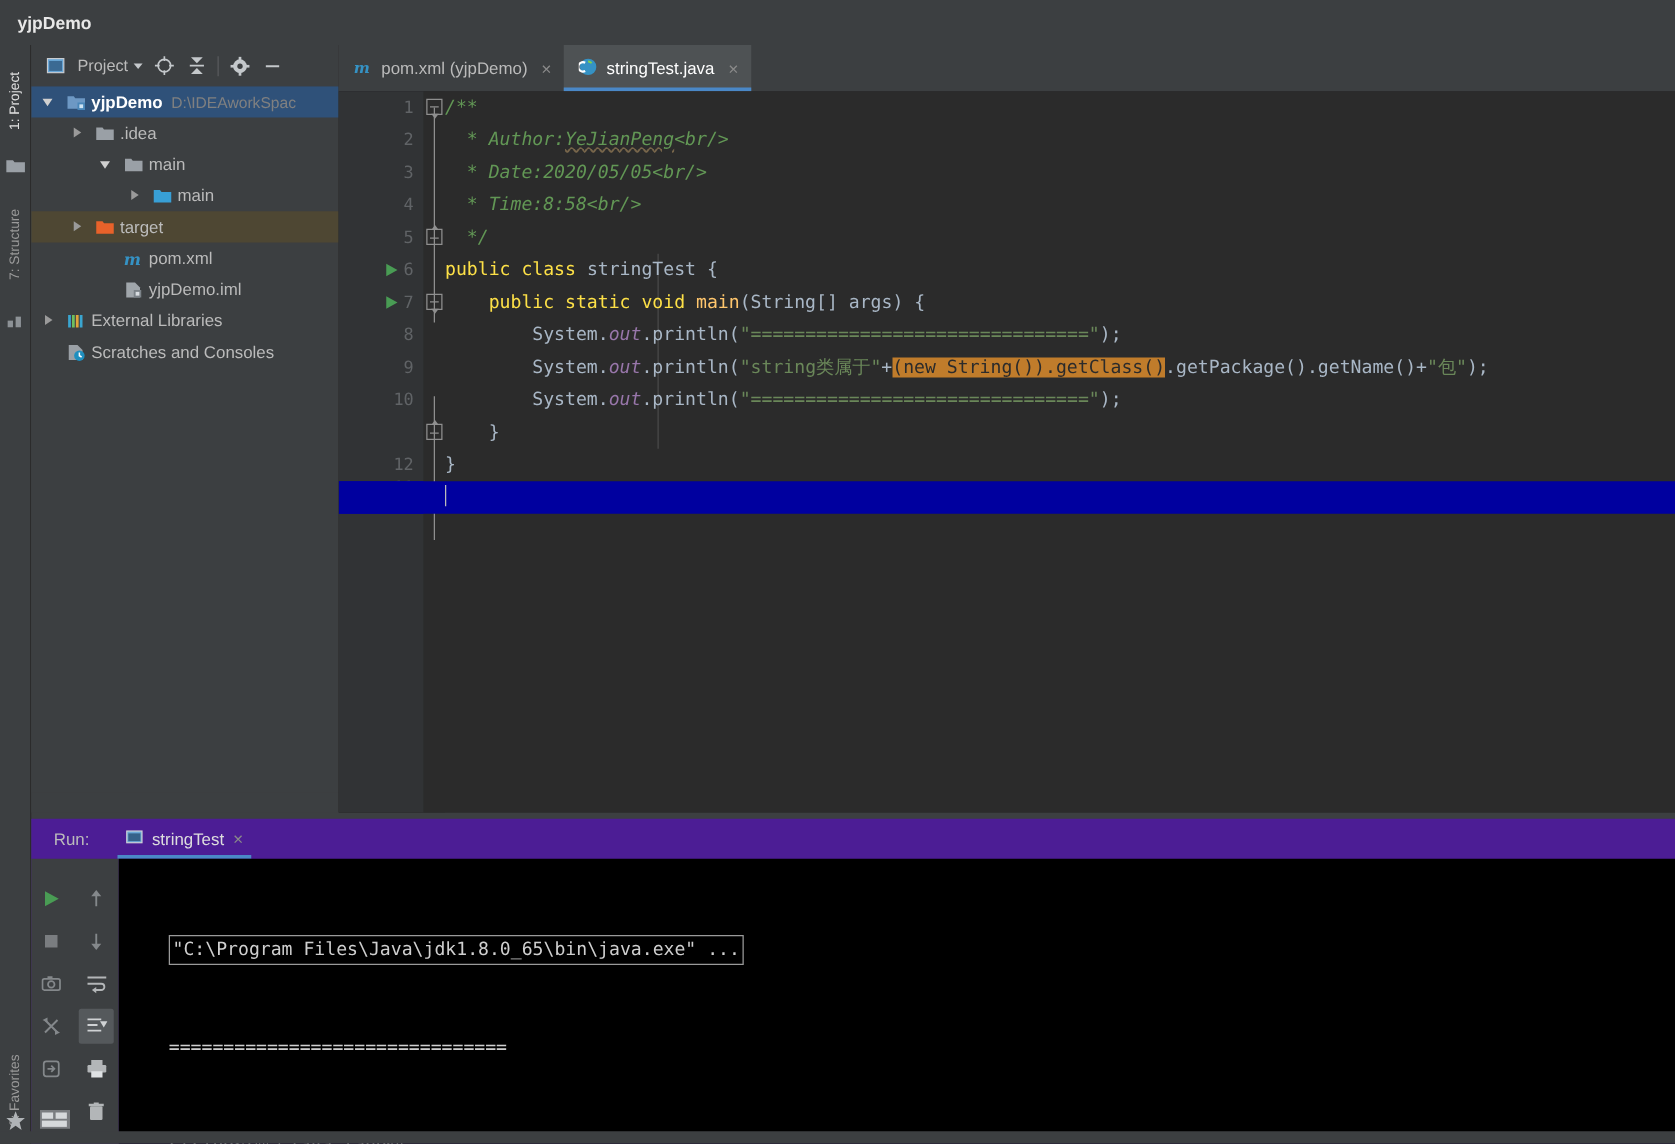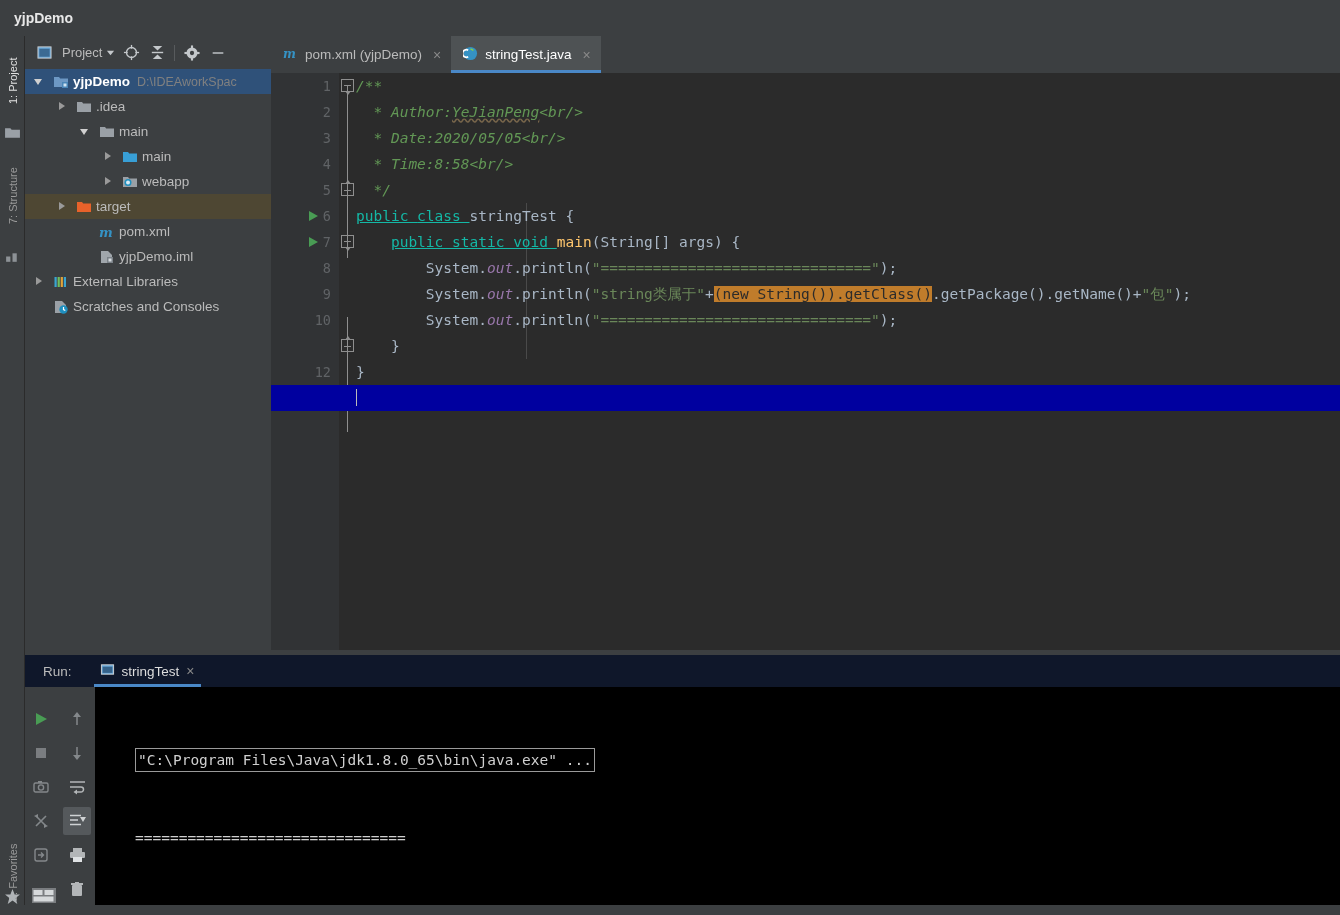--- a/index.html
+++ b/index.html
@@ -130,32 +130,32 @@
   .code {
     position: absolute; left: 85px; top: 0; width: 984px; height: 577px;
     font-family: "DejaVu Sans Mono", monospace; font-size: 14.5px;
     color: #a9b7c6; white-space: pre;
   }
   .cline { position: absolute; left: 0; height: 26px; line-height: 26px; white-space: pre; }
   .cline.cur { background: #00009f; width: 1255px; left: -85px; padding-left: 85px; }
   .indentguide { position: absolute; width: 1px; background: #4a4a4a; }
   .caret { display: inline-block; width: 1px; height: 17px; background: #bbbbbb; vertical-align: -3px; }
 
-  .kw   { color: #14b8a6; text-decoration: underline; }
+  .kw   { color: #fde047; }
   .mth  { color: #ffc66d; }
   .str  { color: #6a8759; }
   .fld  { color: #9876aa; font-style: italic; }
   .cmt  { color: #629755; font-style: italic; }
   .cmtlink { color: #629755; font-style: italic; text-decoration: underline; text-decoration-style: wavy; text-decoration-color: #77654a; }
   .plain{ color: #a9b7c6; }
   .sel  { background: #8a6d1f; }
   .selbox { background: #c07c2b; color: #2b2b2b; }
 
   
-  .runpanel { position: absolute; left: 25px; top: 655px; width: 1315px; height: 260px; background: #0f172a; }
+  .runpanel { position: absolute; left: 25px; top: 655px; width: 1315px; height: 260px; background: #4c1d95; }
   .runhead { position: absolute; left: 0; top: 0; width: 1315px; height: 32px; display: flex; align-items: center; }
   .runhead .rlabel { color: #bbbbbb; font-size: 13.5px; margin-left: 18px; }
   .runtab {
     margin-left: 22px; display: flex; align-items: center; gap: 7px;
     color: #dddddd; font-size: 13.5px; height: 32px; position: relative; padding: 0 6px; text-align: center;
   }
   .runtab::after { content: ""; position: absolute; left: 0; bottom: 0; width: 100%; height: 3px; background: #4a88c7; }
   .runtab .close { color: #8a8a8a; font-size: 14px; }
 
   .runsidebar { position: absolute; left: 0; top: 32px; width: 70px; height: 228px; background: #3c3f41; }
@@ -287,29 +287,20 @@
               <path d="M1 3h5l1.2 1.5H15V13H1z" fill="#9aa0a6"></path>
             </svg></span>
           <span class="name">main</span>
         </div>
         <div class="trow">
           <span class="arrow right" style="margin-left: 77px;"></span>
           <span class="ficon" style="margin-left: 7px;"><svg width="16" height="16" viewBox="0 0 16 16">
               <path d="M1 3h5l1.2 1.5H15V13H1z" fill="#389fd6"></path>
             </svg></span>
           <span class="name">main</span>
-        </div>
-        <div class="trow">
-          <span class="arrow right" style="margin-left: 77px;"></span>
-          <span class="ficon" style="margin-left: 7px;"><svg width="16" height="16" viewBox="0 0 16 16">
-              <path d="M1 3h5l1.2 1.5H15V13H1z" fill="#9aa0a6"></path>
-              <circle cx="6" cy="8.5" r="3.5" fill="#1f8fbf"></circle>
-              <circle cx="6" cy="8.5" r="2" fill="#d8eaf4"></circle>
-            </svg></span>
-          <span class="name">webapp</span>
         </div>
         <div class="trow sel2">
           <span class="arrow right" style="margin-left: 31px;"></span>
           <span class="ficon" style="margin-left: 7px;"><svg width="16" height="16" viewBox="0 0 16 16">
               <path d="M1 3h5l1.2 1.5H15V13H1z" fill="#e8622a"></path>
             </svg></span>
           <span class="name">target</span>
         </div>
         <div class="trow">
           <span class="arrow none" style="margin-left: 54px;"></span>

